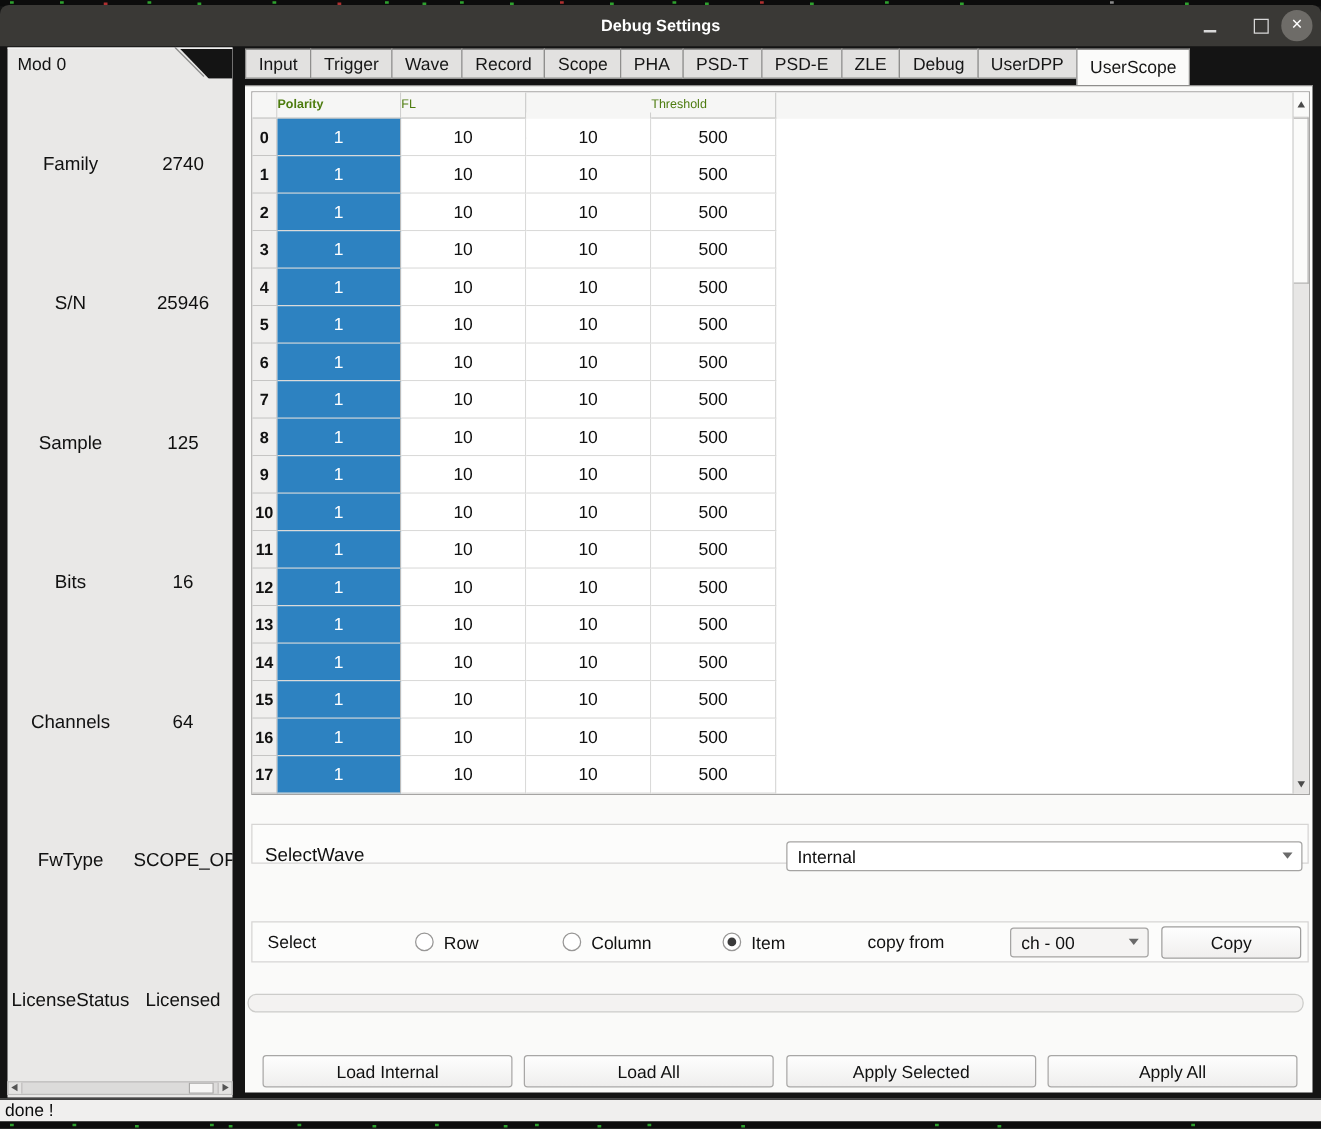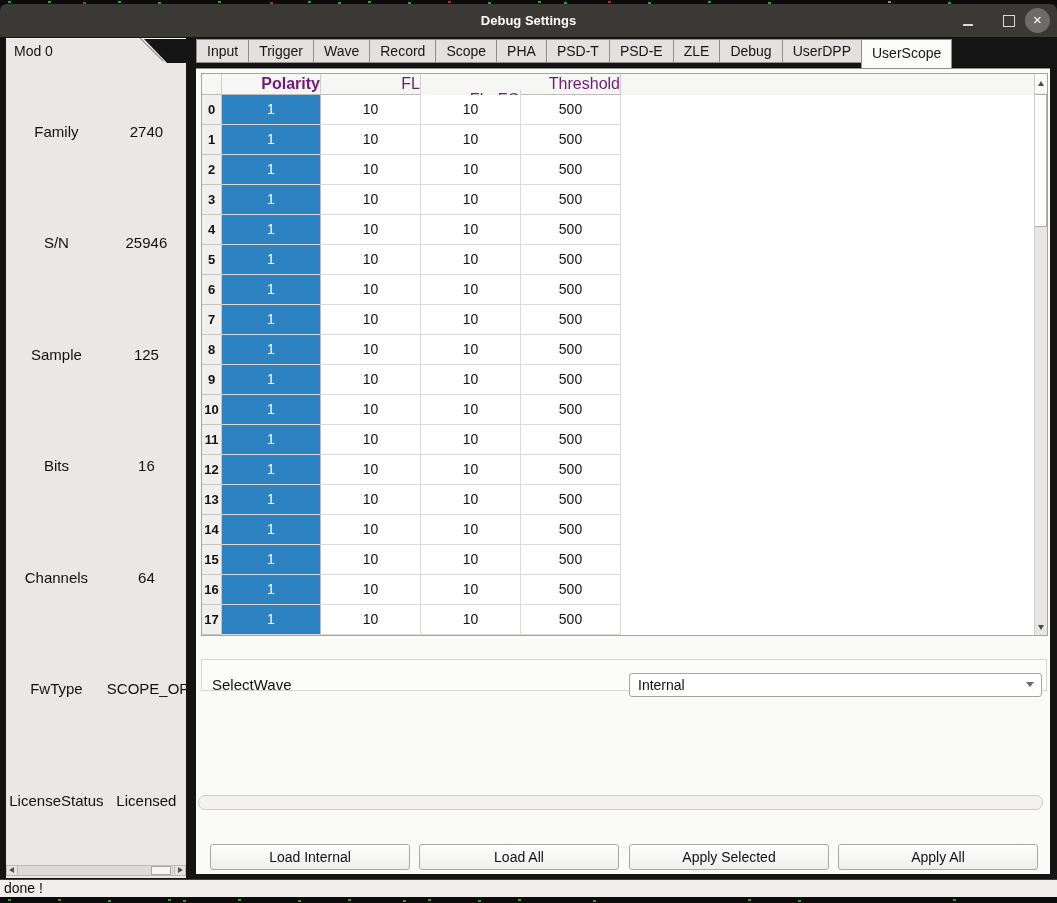--- a/index.html
+++ b/index.html
@@ -67,21 +67,21 @@
   .tab.active { height:29px; line-height:27px; background:#fbfbfa; border-bottom:none; z-index:6; }
 
   
   .content { position:absolute; left:196px; top:68px; width:854px; height:806px;
     background:#fafaf9; border-top:1px solid #8f8e8d; z-index:1; }
 
   
   .grid-frame { position:absolute; left:5px; top:4px; width:847px; height:563px;
     background:#ffffff; border:1px solid #a5a4a3; }
   .table-header { display:flex; height:21px; background:#f6f6f5; }
-  .hcell { height:21px; line-height:20px; text-align:right; font-size:16px; color:#701a75;
+  .hcell { height:21px; line-height:20px; text-align:left; font-size:10px; color:#4d7c0f;
     border-right:1px solid #cfcfce; border-bottom:1px solid #bdbdbc; background:#f6f6f5; }
   .hcell.corner { width:20px; }
   .hcell.bold { font-weight:bold; }
   .trow { display:flex; height:30px; }
   .rowhdr { width:20px; line-height:29px; text-align:center; font-weight:bold; font-size:13px;
     background:#f0efee; border-right:1px solid #c6c5c4; border-bottom:1px solid #c6c5c4; }
   .cell { line-height:29px; text-align:center; font-size:14px; background:#fff;
     border-right:1px solid #dadad9; border-bottom:1px solid #dadad9; }
   .cell.pol { background: var(--cell-blue, #2d82c1); color:#ffffff; border-right-color:#bcbcbb; }
   .vscroll { position:absolute; top:0; right:0; bottom:0; width:13px; background:#e7e6e5;
@@ -356,20 +356,41 @@
   </div>
 
   <div class="panel wave-panel">
     <div class="wave-label">SelectWave</div>
     <div class="combo wave-combo">
       <span class="combo-text">Internal</span>
       <i class="combo-arrow"></i>
     </div>
   </div>
 
+  <div class="panel copy-panel">
+    <div class="copy-select-label">Select</div>
+    <div class="copyfrom-label">copy from</div>
+    <div class="combo copy-combo">
+      <span class="combo-text">ch - 00</span>
+      <i class="combo-arrow"></i>
+    </div>
+    <div class="copy-btn">Copy</div>
+  <div class="radio" style="left: 130px;">
+        <div class="rdot"></div>
+        <div class="rlabel">Row</div>
+      </div>
+      <div class="radio" style="left: 248px;">
+        <div class="rdot"></div>
+        <div class="rlabel">Column</div>
+      </div>
+      <div class="radio" style="left: 376px;">
+        <div class="rdot sel"></div>
+        <div class="rlabel">Item</div>
+      </div>
+    </div>
 
   <div class="progress"></div>
 
   <div>
       <div class="act-btn" style="left: 14px;">Load Internal</div>
       <div class="act-btn" style="left: 223px;">Load All</div>
       <div class="act-btn" style="left: 433px;">Apply Selected</div>
       <div class="act-btn" style="left: 642px;">Apply All</div>
     </div>
 </div>

